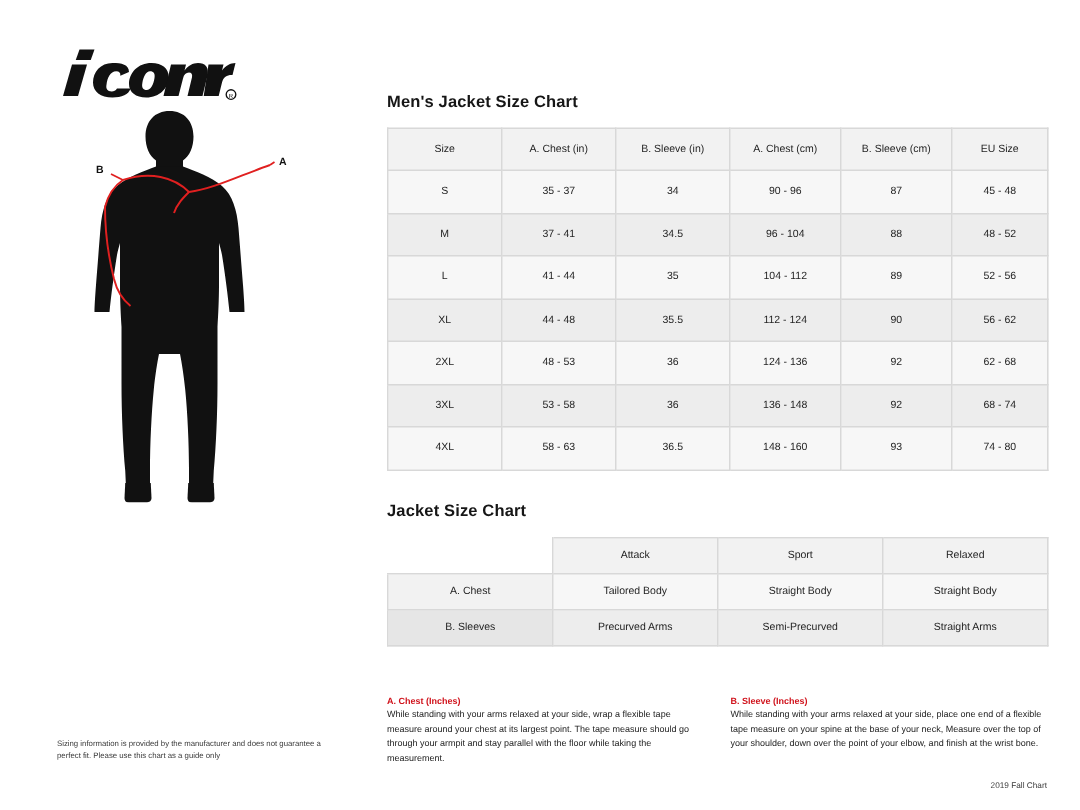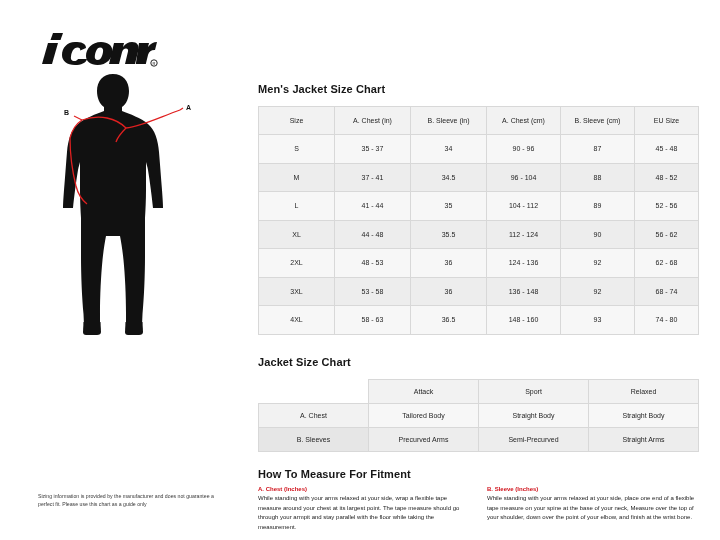--- a/index.html
+++ b/index.html
@@ -53,21 +53,20 @@
     color: #3a3a3a;
   }
 
   
   #right-panel {
     position: absolute;
     left: 258px;
     top: 0;
     width: 440px;
     height: 464px;
-    margin-top: 21px;
   }
 
   .section-title {
     font-size: 11px;
     font-weight: bold;
     color: #161616;
     letter-spacing: 0.1px;
   }
 
   #title-main { position: absolute; left: 0; top: 62px; }
@@ -368,21 +367,20 @@
       </tr>
       <tr class="alt">
         <td class="rowhead">B. Sleeves</td>
         <td>Precurved Arms</td>
         <td>Semi-Precurved</td>
         <td>Straight Arms</td>
       </tr>
     </tbody>
   </table>
 
-  <div class="section-title" id="title-measure">How To Measure For Fitment</div>
 
   <div id="measure-block">
     <div class="measure-col">
       <div class="measure-head">A. Chest (Inches)</div>
       <div class="measure-body">While standing with your arms relaxed at your side, wrap a flexible tape measure around your chest at its largest point. The tape measure should go through your armpit and stay parallel with the floor while taking the measurement.</div>
     </div>
     <div class="measure-col">
       <div class="measure-head">B. Sleeve (Inches)</div>
       <div class="measure-body">While standing with your arms relaxed at your side, place one end of a flexible tape measure on your spine at the base of your neck, Measure over the top of your shoulder, down over the point of your elbow, and finish at the wrist bone.</div>
     </div>

